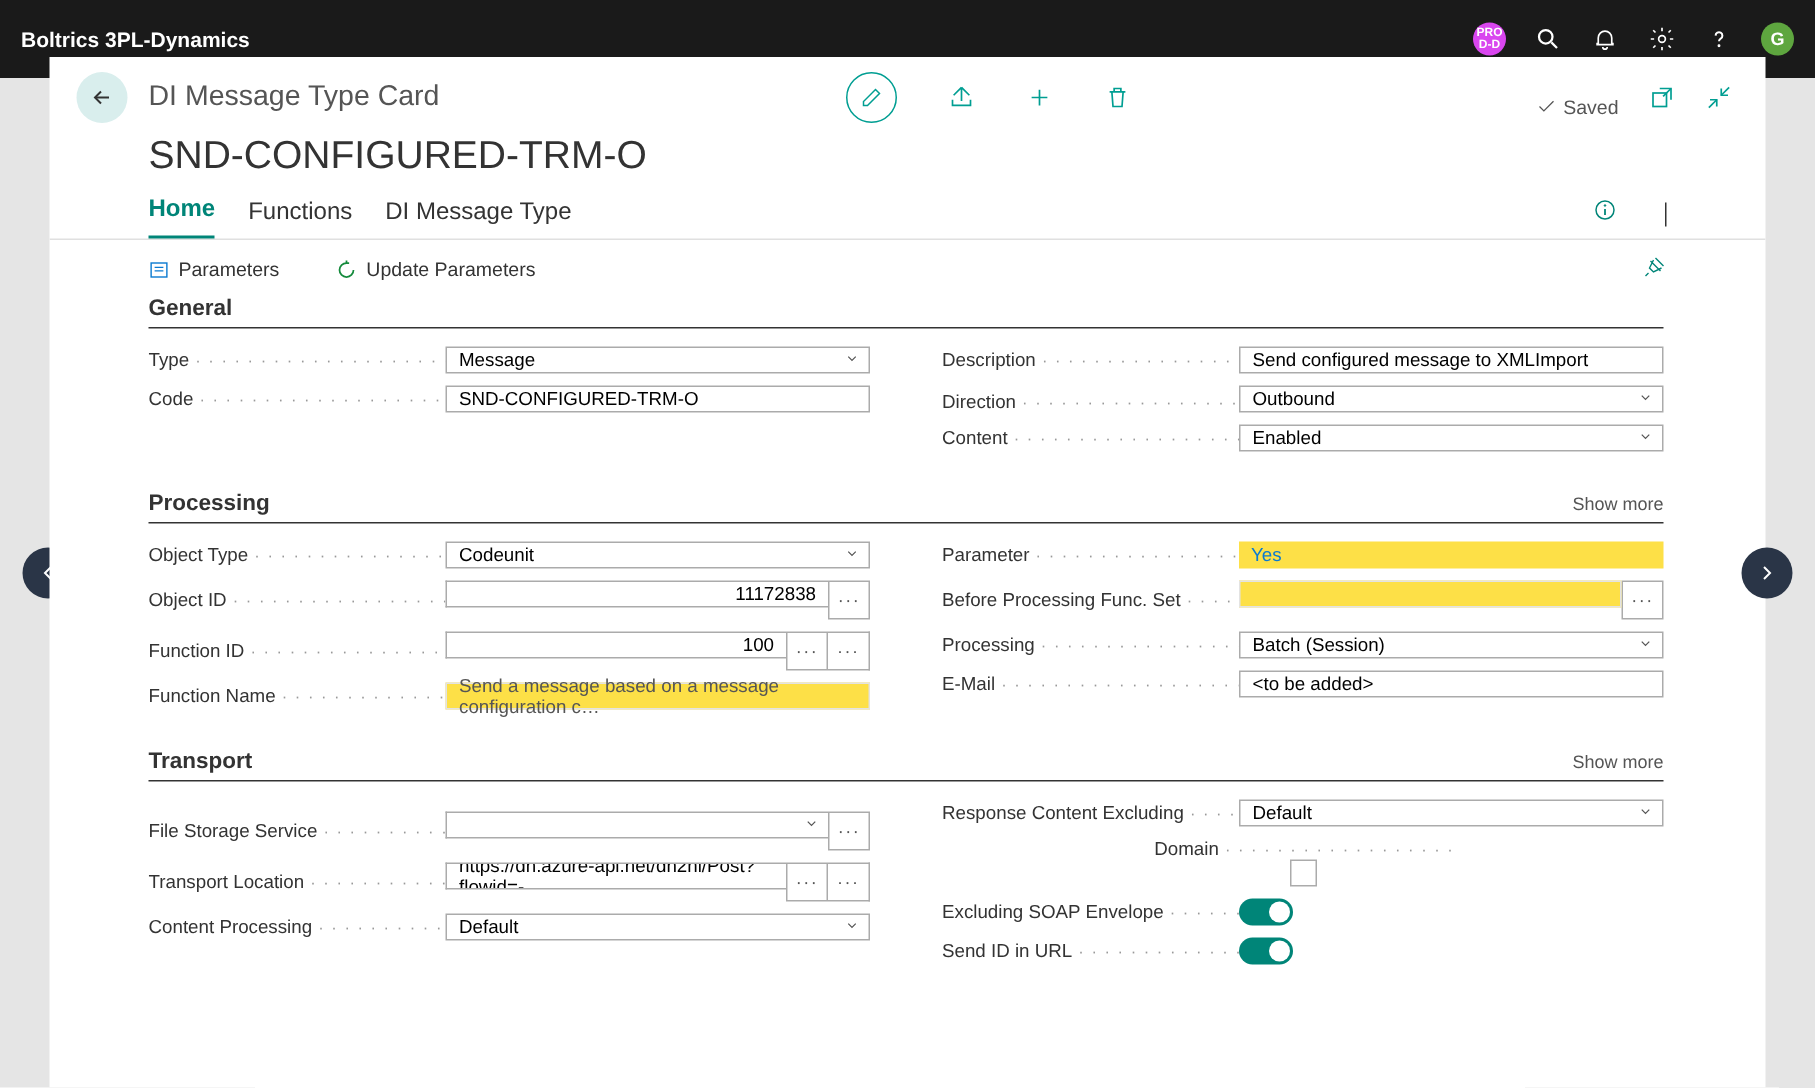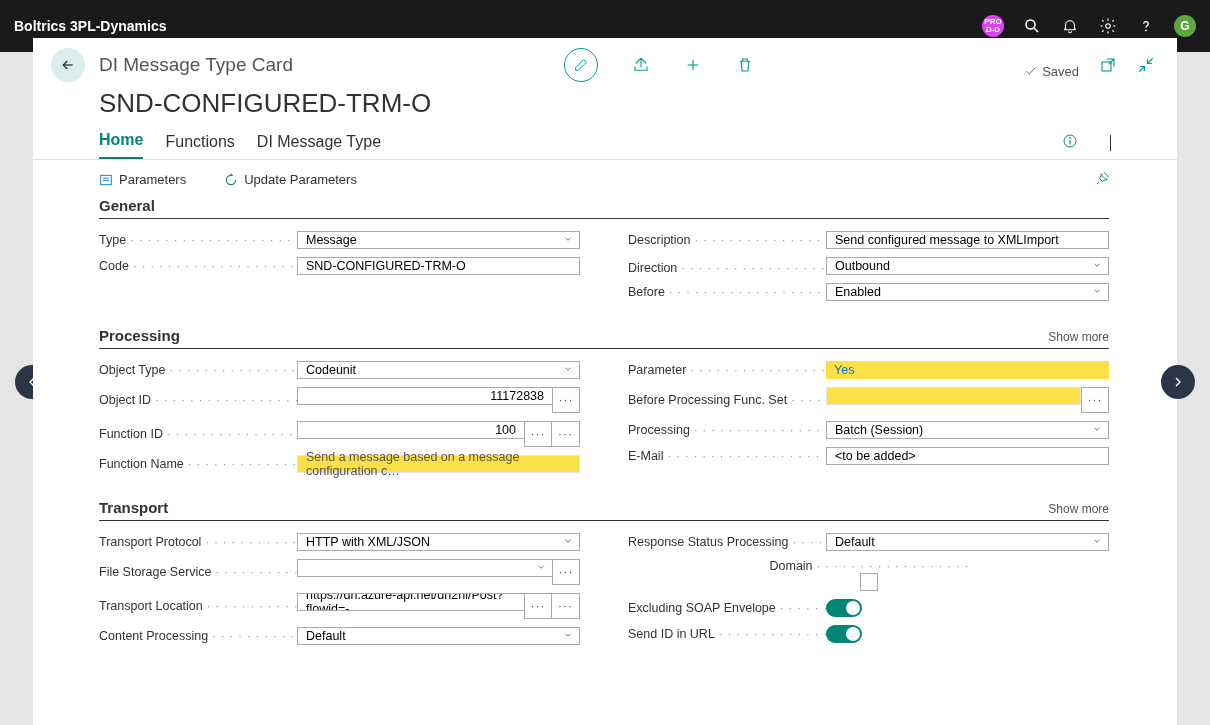--- a/index.html
+++ b/index.html
@@ -269,21 +269,21 @@
               <div class="field-control">
                   <div class="ctrl">
                     <span>Outbound</span>
                     <span class="chev"><svg viewBox="0 0 24 24">
                         <polyline points="6 9 12 15 18 9" stroke-width="2"></polyline>
                       </svg></span>
                   </div>
                 </div>
             </div>
             <div class="field-row" style="margin-top:8px;">
-              <div class="field-label"><span>Before</span></div>
+              <div class="field-label"><span>Content</span></div>
               <div class="field-control">
                   <div class="ctrl">
                     <span>Enabled</span>
                     <span class="chev"><svg viewBox="0 0 24 24">
                         <polyline points="6 9 12 15 18 9" stroke-width="2"></polyline>
                       </svg></span>
                   </div>
                 </div>
             </div>
           </div>
@@ -383,31 +383,20 @@
         </div>
       </div>
 
       <div class="section">
         <div class="section-header">
           <div class="section-title">Transport</div>
           <div class="section-more">Show more</div>
         </div>
         <div class="fields-grid">
           <div>
-            <div class="field-row">
-              <div class="field-label"><span>Transport Protocol</span></div>
-              <div class="field-control">
-                  <div class="ctrl">
-                    <span>HTTP with XML/JSON</span>
-                    <span class="chev"><svg viewBox="0 0 24 24">
-                        <polyline points="6 9 12 15 18 9" stroke-width="2"></polyline>
-                      </svg></span>
-                  </div>
-                </div>
-            </div>
             <div class="field-row" style="margin-top:8px;">
               <div class="field-label"><span>File Storage Service</span></div>
               <div class="field-control">
                 <div class="multi-ctrl">
                   <div class="ctrl">
                       <span></span>
                       <span class="chev"><svg viewBox="0 0 24 24">
                           <polyline points="6 9 12 15 18 9" stroke-width="2"></polyline>
                         </svg></span>
                     </div>
@@ -434,21 +423,21 @@
                     <span>Default</span>
                     <span class="chev"><svg viewBox="0 0 24 24">
                         <polyline points="6 9 12 15 18 9" stroke-width="2"></polyline>
                       </svg></span>
                   </div>
                 </div>
             </div>
           </div>
           <div>
             <div class="field-row">
-              <div class="field-label"><span>Response Status Processing</span></div>
+              <div class="field-label"><span>Response Content Excluding</span></div>
               <div class="field-control">
                   <div class="ctrl">
                     <span>Default</span>
                     <span class="chev"><svg viewBox="0 0 24 24">
                         <polyline points="6 9 12 15 18 9" stroke-width="2"></polyline>
                       </svg></span>
                   </div>
                 </div>
             </div>
             <div class="field-row" style="margin-top:8px;flex-direction:column;">

